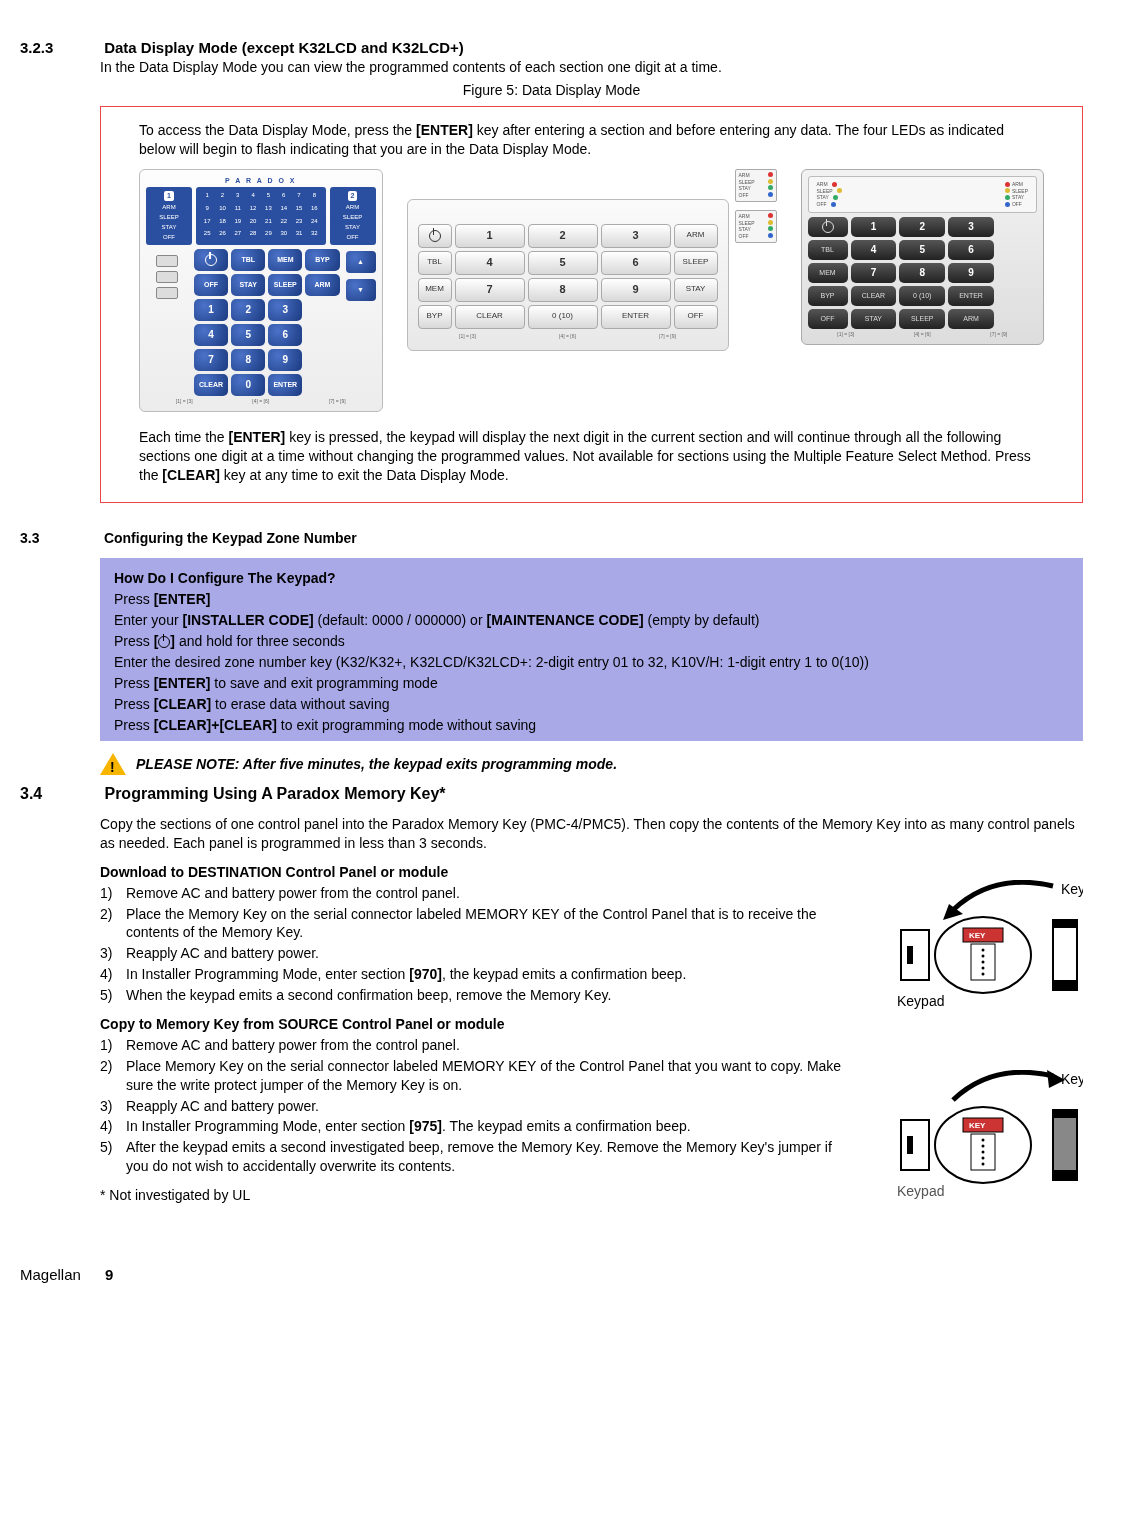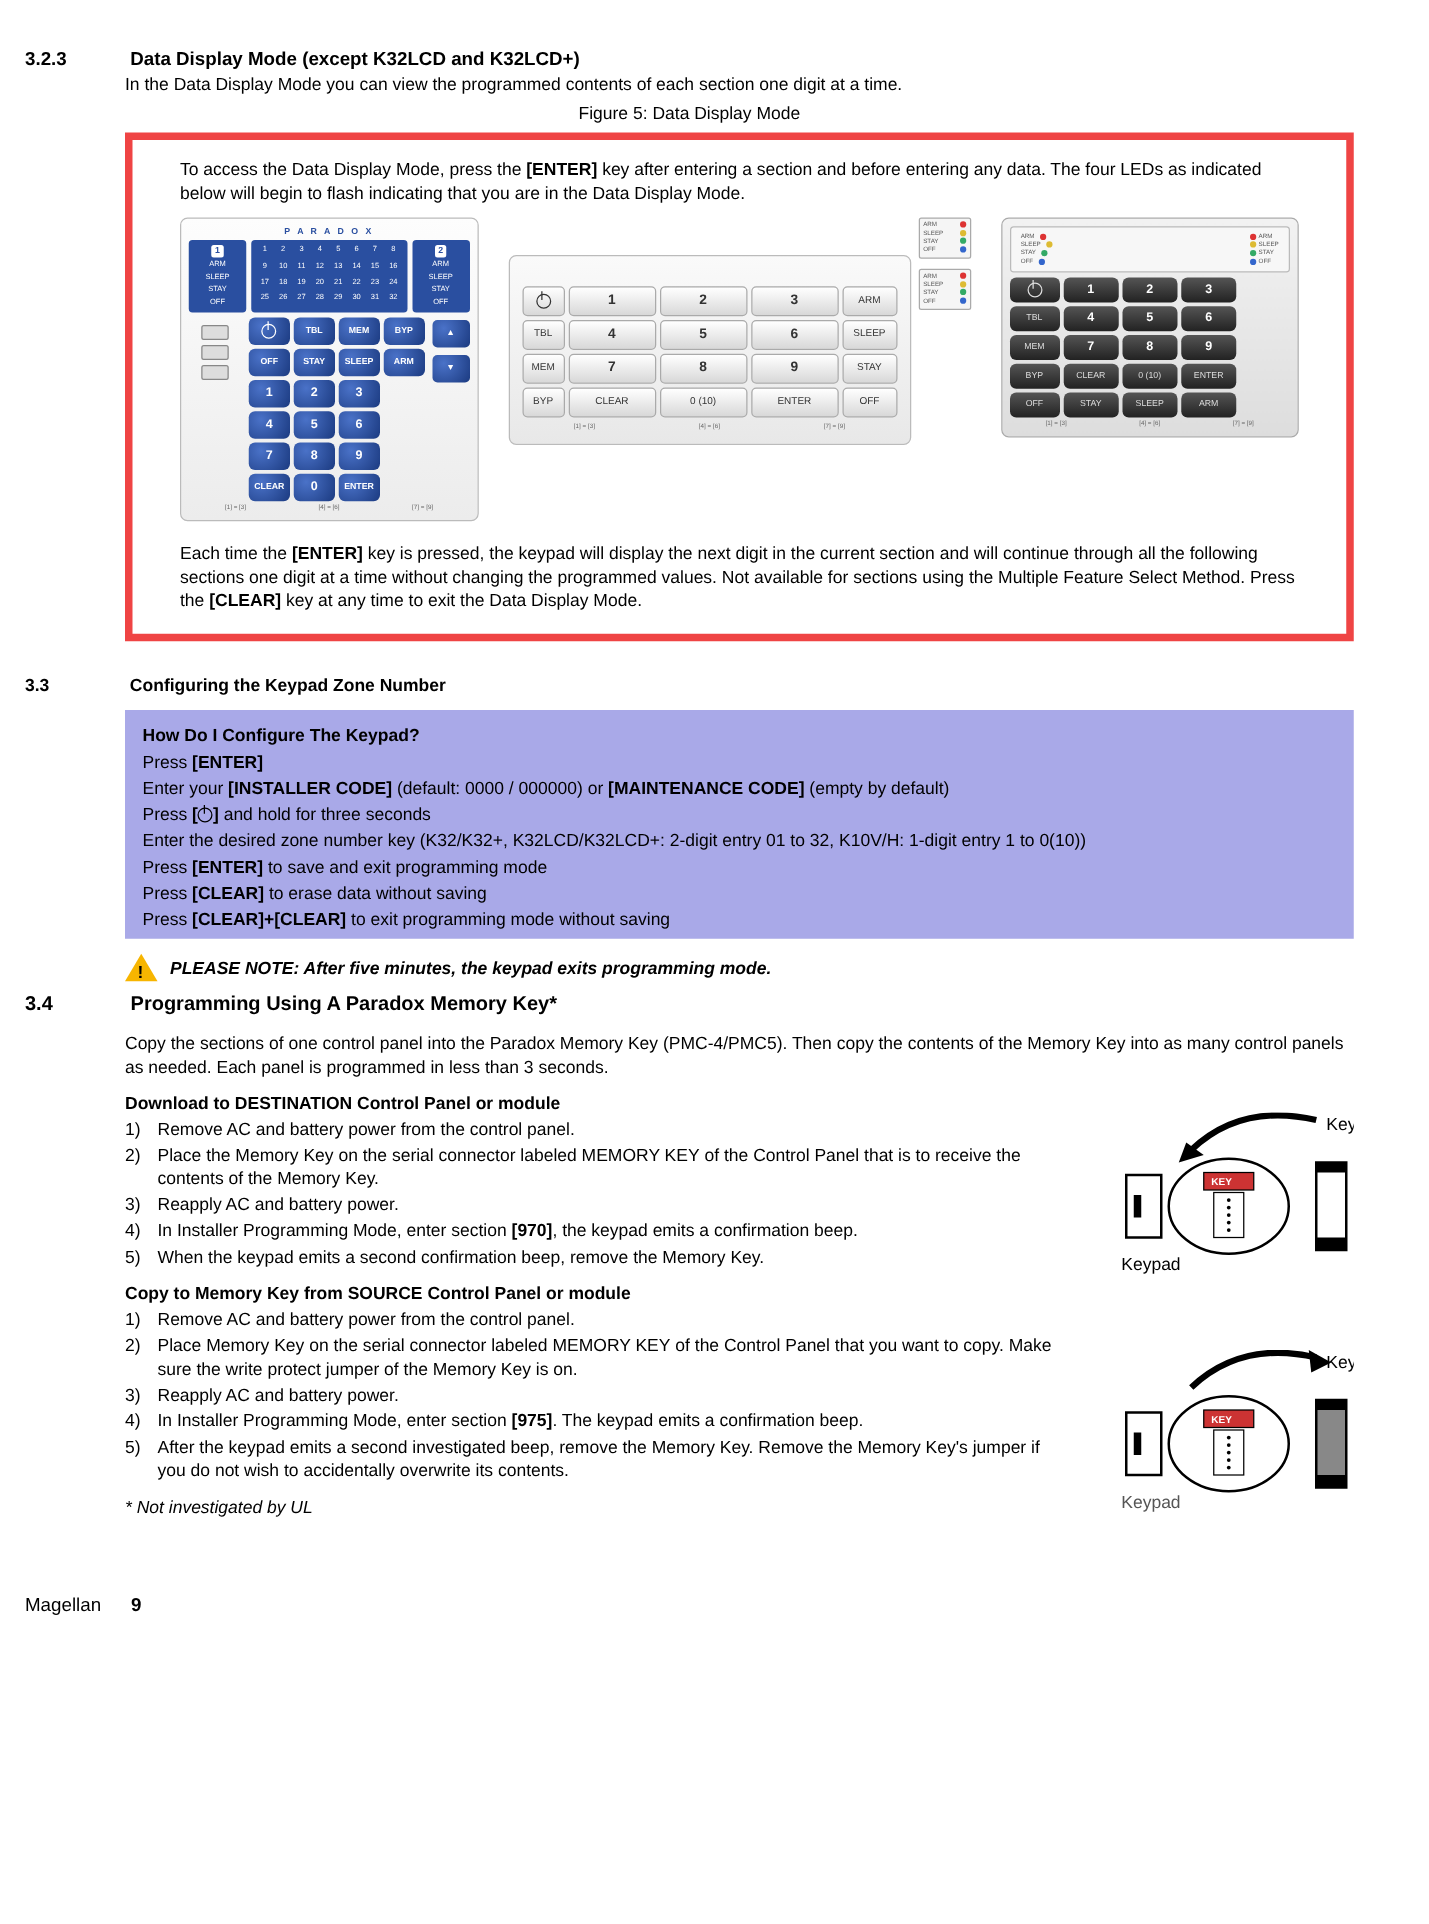--- a/index.html
+++ b/index.html
@@ -14,21 +14,21 @@
   .section-heading {
     font-weight: bold;
     font-size: 15px;
     margin-top: 18px;
   }
   .sec-num { display:inline-block; width:80px; vertical-align:top; }
   .sec-title { display:inline-block; }
   .indent { margin-left: 80px; }
   .figure-caption { text-align:center; margin: 4px 0 6px 0; }
   .figure-box {
-    border: 6px solid #ef4444;
+    border: 1px solid #ef4444;
     margin-left: 80px;
     padding: 10px 18px 14px 18px;
   }
   .figure-text { margin: 4px 20px; }
   .keypad-row {
     display:flex;
     gap: 24px;
     justify-content: flex-start;
     margin: 10px 20px 16px 20px;
     align-items:flex-start;
@@ -565,21 +565,21 @@
         </div>
       <div class="ol-item">
           <div class="ol-num">4)</div>
           <div class="ol-txt"><span>In Installer Programming Mode, enter section </span><span class="bracket">[975]</span><span>. The keypad emits a confirmation beep.</span></div>
         </div>
       <div class="ol-item">
           <div class="ol-num">5)</div>
           <div class="ol-txt">After the keypad emits a second investigated beep, remove the Memory Key. Remove the Memory Key's jumper if you do not wish to accidentally overwrite its contents.</div>
         </div>
     </div>
-    <div style="font-style:italic;">* Not investigated by UL</div>
+    <div style="">* Not investigated by UL</div>
   </div>
   <div class="col-img">
     <svg class="mkey-svg" viewBox="0 0 190 130">
       <text x="168" y="14" class="mk-label">Key</text>
       <path d="M 60 30 Q 100 -8 160 6" fill="none" stroke="#000" stroke-width="5"></path>
       <polygon points="154,0 172,10 156,18" fill="#000"></polygon>
       <rect x="8" y="50" width="28" height="50" fill="#fff" stroke="#000" stroke-width="2"></rect>
       <rect x="14" y="66" width="6" height="18" fill="#000"></rect>
       <ellipse cx="90" cy="75" rx="48" ry="38" fill="#fff" stroke="#000" stroke-width="2"></ellipse>
       <rect x="70" y="48" width="40" height="14" fill="#c33" stroke="#000"></rect>

